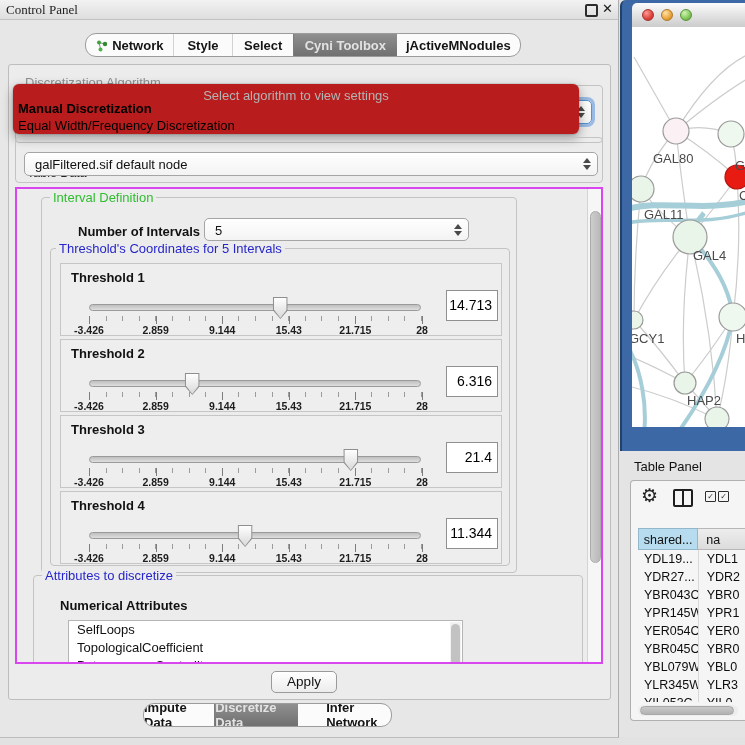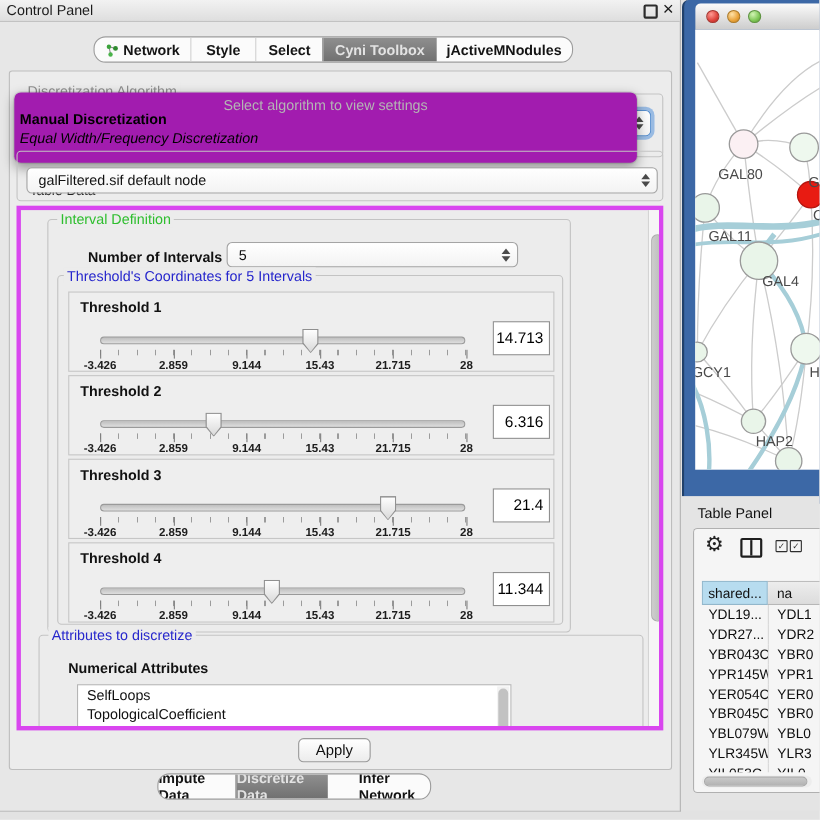--- a/index.html
+++ b/index.html
@@ -8,21 +8,21 @@
     background:#e2e2e2;
     font-family:"Liberation Sans","DejaVu Sans",sans-serif;
     -webkit-font-smoothing:antialiased;
     color:#111;
   }
   .abs{position:absolute;}
 
   
   .cp{left:0;top:0;width:618px;height:737px;background:#e7e7e7;border-right:1px solid #adadad;border-bottom:1px solid #bdbdbd;}
   .cp-header{left:0;top:0;width:618px;height:19px;background:linear-gradient(#f2f2f2,#dedede);border-bottom:1px solid #c2c2c2;}
-  .cp-title{left:6px;top:2px;font-size:13px;color:#1c1c1c;}
+  .cp-title{left:6px;top:2px;font-size:13px;color:#1c1c1c;font-family:Liberation Serif, serif;}
   .float-icon{left:585px;top:4px;width:9px;height:9px;border:2px solid #2c2c2c;border-radius:2px;}
   .close-icon{left:602px;top:1px;font-size:13px;font-weight:700;color:#1a1a1a;}
 
   
   .tabbar{display:flex;overflow:hidden;background:#fbfbfb;border:1px solid #9c9c9c;border-radius:11px;height:24px;box-sizing:border-box;}
   .tabbar .tab{display:flex;align-items:center;justify-content:center;font-size:13px;font-weight:600;color:#141414;border-left:1px solid #d2d2d2;box-sizing:border-box;}
   .tabbar .tab:first-child{border-left:none;}
   .tabbar .tab.sel{background:linear-gradient(#8f8f8f,#707070);color:#e3e3e3;border-left:1px solid #7c7c7c;}
   .tabbar .tab.sel + .tab{border-left:none;}
   .top-tabbar{left:85px;top:33px;width:436px;}
@@ -39,29 +39,29 @@
   .t-dark{color:#222;font-size:12.5px;margin-top:36px;}
 
   .combo{position:absolute;box-sizing:border-box;background:linear-gradient(#ffffff,#f3f3f3);border:1px solid #a5a5a5;border-radius:5px;font-size:13px;color:#111;}
   .combo .cv{position:absolute;left:10px;top:50%;transform:translateY(-50%);white-space:nowrap;}
   .stepper{position:absolute;right:6px;top:50%;transform:translateY(-50%);}
   .stepper .up{width:0;height:0;border-left:4px solid transparent;border-right:4px solid transparent;border-bottom:5px solid #4a4a4a;margin-bottom:2px;}
   .stepper .dn{width:0;height:0;border-left:4px solid transparent;border-right:4px solid transparent;border-top:5px solid #4a4a4a;}
   .combo.focused{border:1px solid #5a91d0;box-shadow:0 0 0 3px rgba(98,155,222,.6);}
 
   
-  .popup{left:4px;top:19px;width:566px;height:64px;background:#a21caf;border-radius:6px;
+  .popup{left:4px;top:19px;width:566px;height:50px;background:#b91c1c;border-radius:6px;
          box-shadow:0 4px 11px rgba(0,0,0,.38),0 0 0 1px rgba(0,0,0,.08);}
   .popup .ph{position:absolute;left:0;right:0;top:4px;text-align:center;font-size:13px;color:#b4b4b4;}
   .popup .opt{position:absolute;left:5px;font-size:13px;color:#000;white-space:nowrap;}
   .popup .opt.b{font-weight:700;top:17px;}
-  .popup .opt.r{top:34px;font-style:italic;}
-
-  
-  .scrollpane{left:6px;top:122px;width:588px;height:477px;border:4px solid #d946ef;box-sizing:border-box;overflow:hidden;background:#ececec;}
+  .popup .opt.r{top:34px;}
+
+  
+  .scrollpane{left:6px;top:122px;width:588px;height:477px;border:2px solid #d946ef;box-sizing:border-box;overflow:hidden;background:#ececec;}
   .vsb{position:absolute;background:#f6f6f6;border-left:1px solid #d4d4d4;}
   .vsb .thumb{position:absolute;left:2px;width:11px;border-radius:6px;background:linear-gradient(90deg,#cdcdcd,#b9b9b9);border:1px solid #ababab;box-sizing:border-box;}
 
   
   .thr-panel{position:absolute;left:9px;width:442px;height:73px;background:#eeeeee;border:1px solid #c6c6c6;box-sizing:border-box;}
   .thr-title{position:absolute;left:10px;top:6px;font-size:13px;font-weight:700;color:#111;}
   .track{position:absolute;left:28px;top:40px;width:332px;height:7px;border-radius:4px;background:linear-gradient(#bfbfbf,#dedede);border:1px solid #9a9a9a;box-sizing:border-box;}
   .handle{position:absolute;top:-8px;width:15px;height:22px;transform:translateX(-50%);
           clip-path:polygon(0 0,100% 0,100% 60%,50% 100%,0 60%);background:#8f8f8f;}
   .handle i{position:absolute;left:1px;top:1px;right:1px;bottom:1px;display:block;

